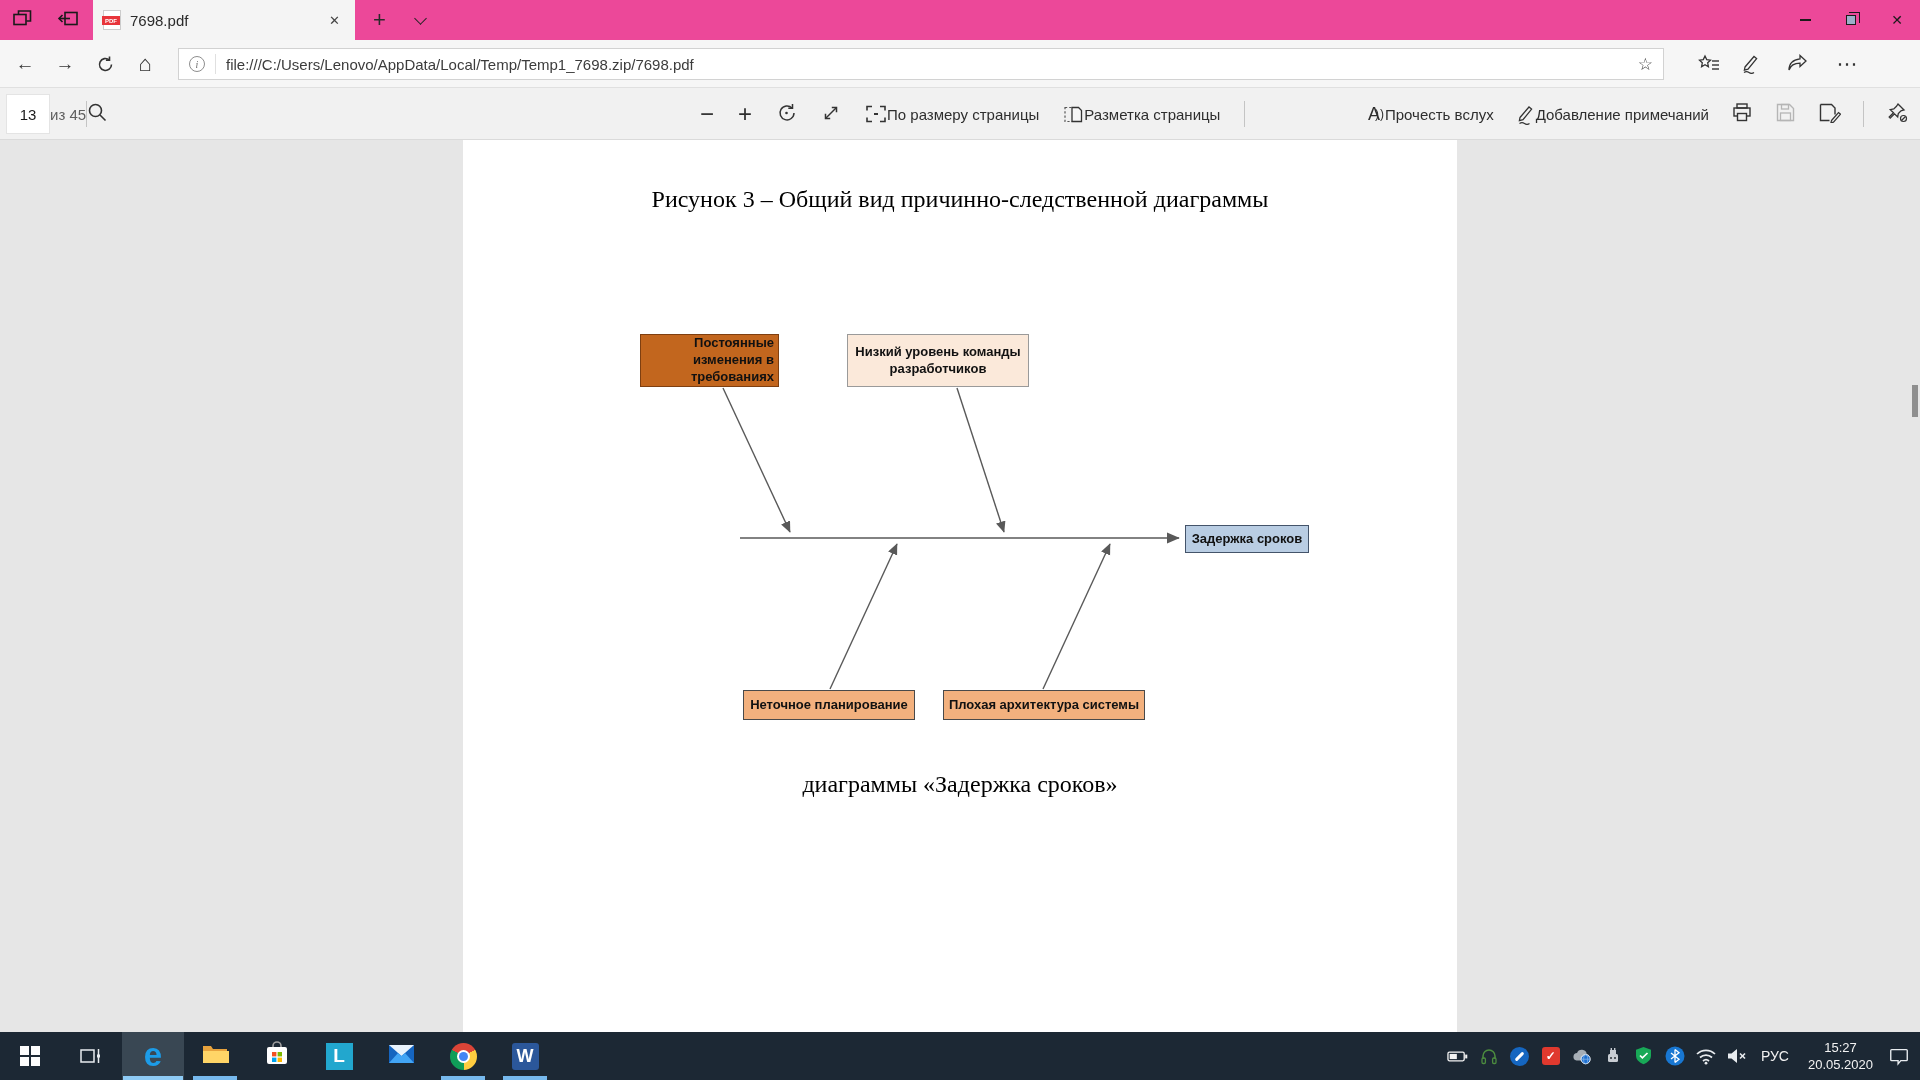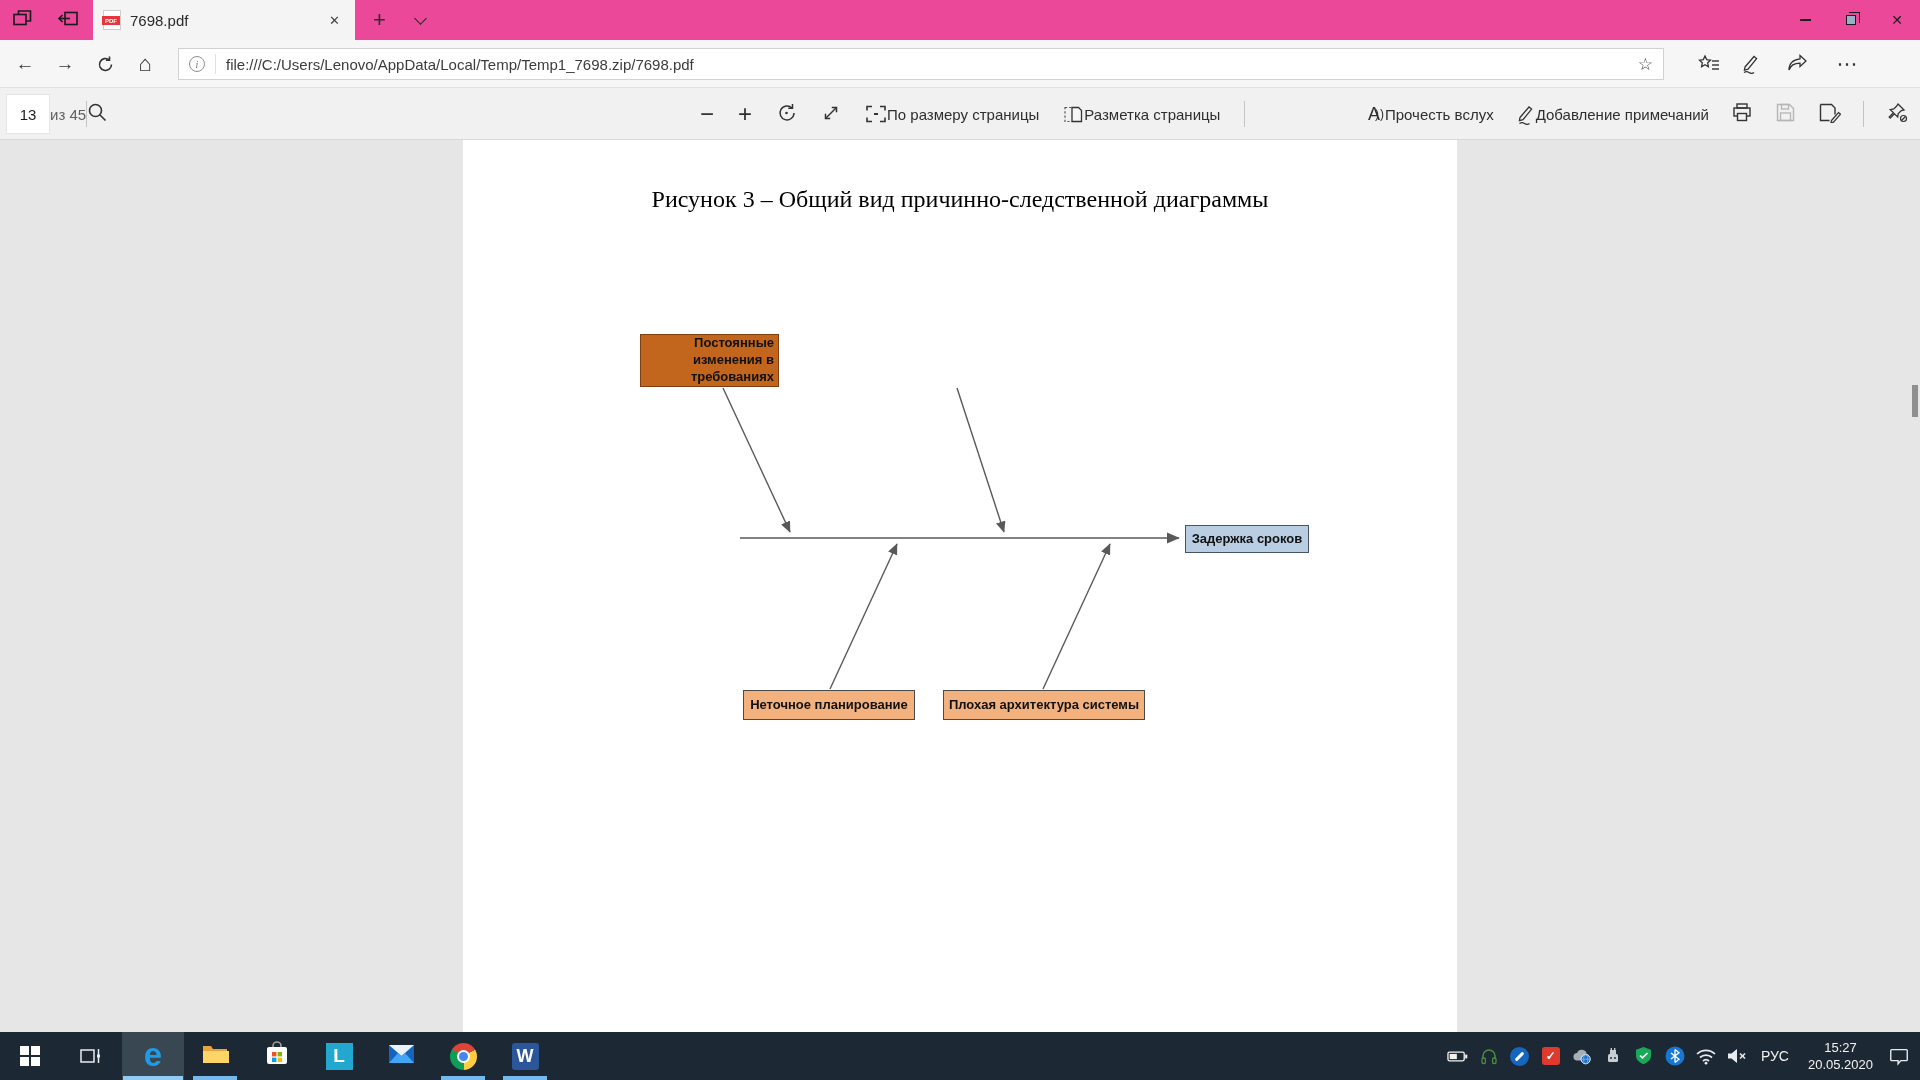--- a/index.html
+++ b/index.html
@@ -288,25 +288,27 @@
         </marker>
       </defs>
       <line x1="277" y1="398" x2="716" y2="398" stroke="#595959" stroke-width="1.6" marker-end="url(#arr)"></line>
       <line x1="260" y1="248" x2="327" y2="392" stroke="#595959" stroke-width="1.4" marker-end="url(#arr)"></line>
       <line x1="494" y1="248" x2="541" y2="392" stroke="#595959" stroke-width="1.4" marker-end="url(#arr)"></line>
       <line x1="367" y1="549" x2="434" y2="404" stroke="#595959" stroke-width="1.4" marker-end="url(#arr)"></line>
       <line x1="580" y1="549" x2="647" y2="404" stroke="#595959" stroke-width="1.4" marker-end="url(#arr)"></line>
     </svg>
 
     <div class="dbox cause1">Постоянные изменения в требованиях</div>
+    <div class="dbox cause2">Низкий уровень команды разработчиков</div>
     <div class="dbox cause3">Неточное планирование</div>
     <div class="dbox cause4">Плохая архитектура системы</div>
     <div class="dbox effect">Задержка сроков</div>
 
     <div class="fig4">
+      <div>диаграммы «Задержка сроков»</div>
     </div>
   </div>
   <div class="scrollthumb"></div>
 </div>
 
 <div class="taskbar">
   <div class="startbtn">
     <span class="winlogo">
         <div></div>
         <div></div>

